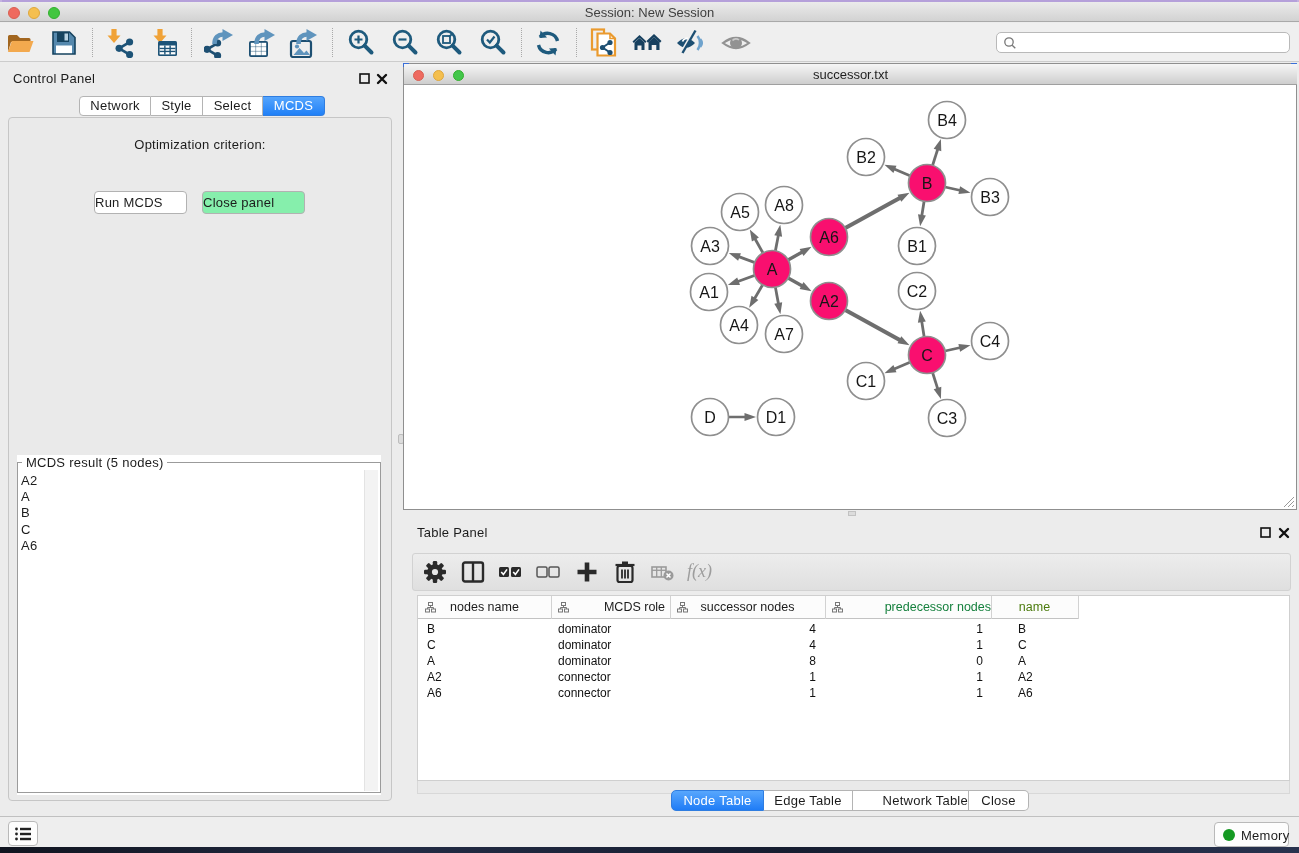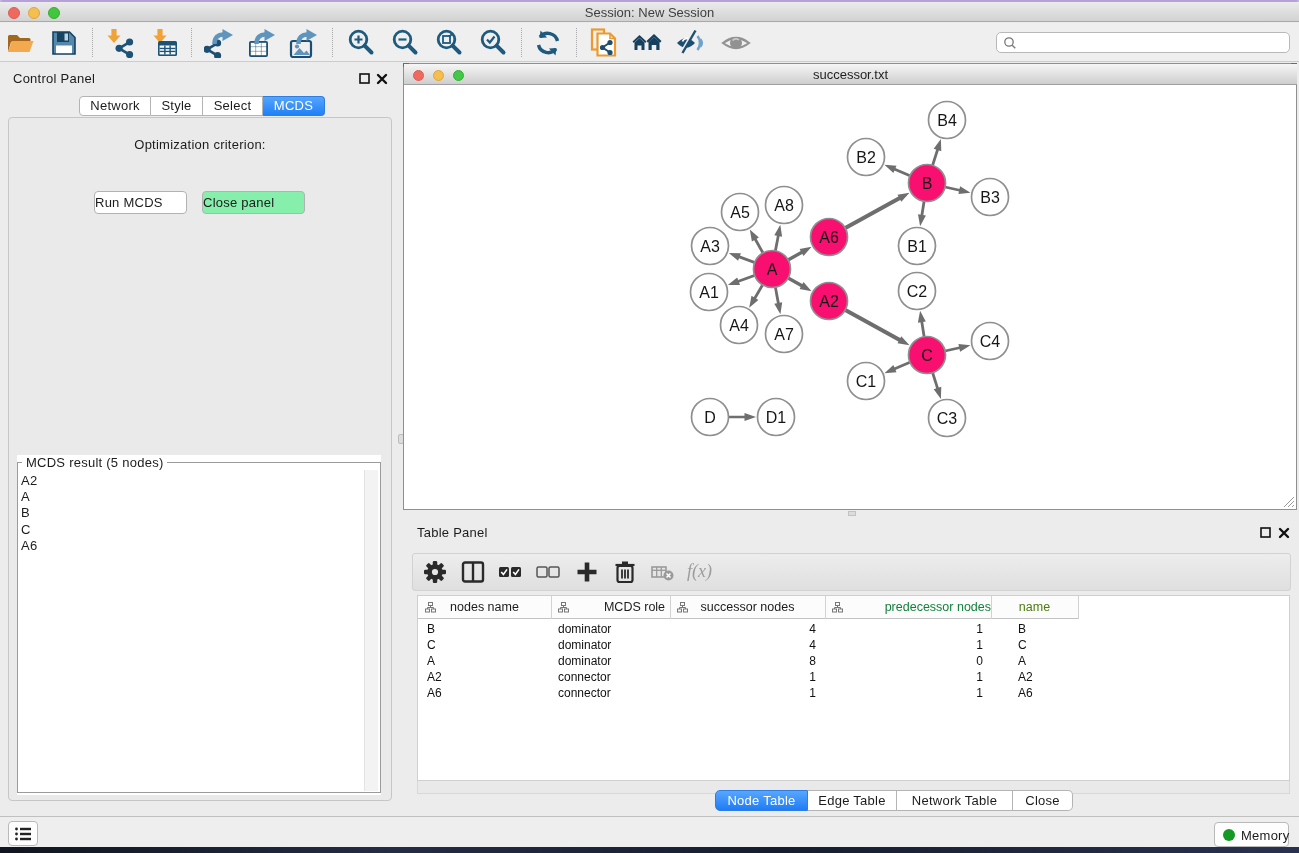--- a/index.html
+++ b/index.html
@@ -398,23 +398,23 @@
     <div class="abs" style="left:600px;top:74px;font-size:12px;color:#111;">A2</div>
     <div class="abs" style="left:9px;top:90px;font-size:12px;color:#111;">A6</div>
     <div class="abs" style="left:140px;top:90px;font-size:12px;color:#111;">connector</div>
     <div class="abs" style="left:252px;top:90px;width:146px;text-align:right;font-size:12px;color:#111;">1</div>
     <div class="abs" style="left:407px;top:90px;width:158px;text-align:right;font-size:12px;color:#111;">1</div>
     <div class="abs" style="left:600px;top:90px;font-size:12px;color:#111;">A6</div>
   </div>
   <div class="abs" style="left:14px;top:262px;width:873px;height:13px;background:#e9e9e9;border:1px solid #d8d8d8;border-top:none;"></div>
 
   <div class="abs" style="left:268px;top:271px;height:21px;display:flex;">
-    <div class="lt" style="width:93px;background:linear-gradient(#58a7fd,#1f7cf6);border:1px solid #2f7de0;border-radius:5px 0 0 5px;text-align:center;line-height:19px;color:#fff;margin-left:44px;">Node Table</div>
+    <div class="lt" style="width:93px;background:linear-gradient(#58a7fd,#1f7cf6);border:1px solid #2f7de0;border-radius:5px 0 0 5px;text-align:center;line-height:19px;color:#fff;">Node Table</div>
     <div class="lt" style="width:89px;background:#fff;border:1px solid #b4b4b4;border-left:none;text-align:center;line-height:19px;">Edge Table</div>
-    <div class="lt" style="width:116px;background:#fff;border:1px solid #b4b4b4;border-left:none;text-align:center;line-height:19px;">Network Table</div>
+    <div class="lt" style="width:116px;background:#fff;border:1px solid #b4b4b4;border-left:none;text-align:right;line-height:19px;">Network Table</div>
     <div class="lt" style="width:60px;background:#fff;border:1px solid #b4b4b4;border-left:none;border-radius:0 5px 5px 0;text-align:center;line-height:19px;">Close</div>
   </div>
 </div>
 
 <div class="abs" style="left:0;top:816px;width:1299px;height:31px;background:#eeeeee;border-top:1px solid #c0c0c0;">
   <div class="abs" style="left:8px;top:4px;width:30px;height:25px;background:#fdfdfd;border:1px solid #b9b9b9;border-radius:4px;">
     <svg width="16" height="14" style="position:absolute;left:6px;top:5px;" viewBox="0 0 16 14">
         <circle cx="1.5" cy="2" r="1.4" fill="#222"></circle>
         <circle cx="1.5" cy="7" r="1.4" fill="#222"></circle>
         <circle cx="1.5" cy="12" r="1.4" fill="#222"></circle>

